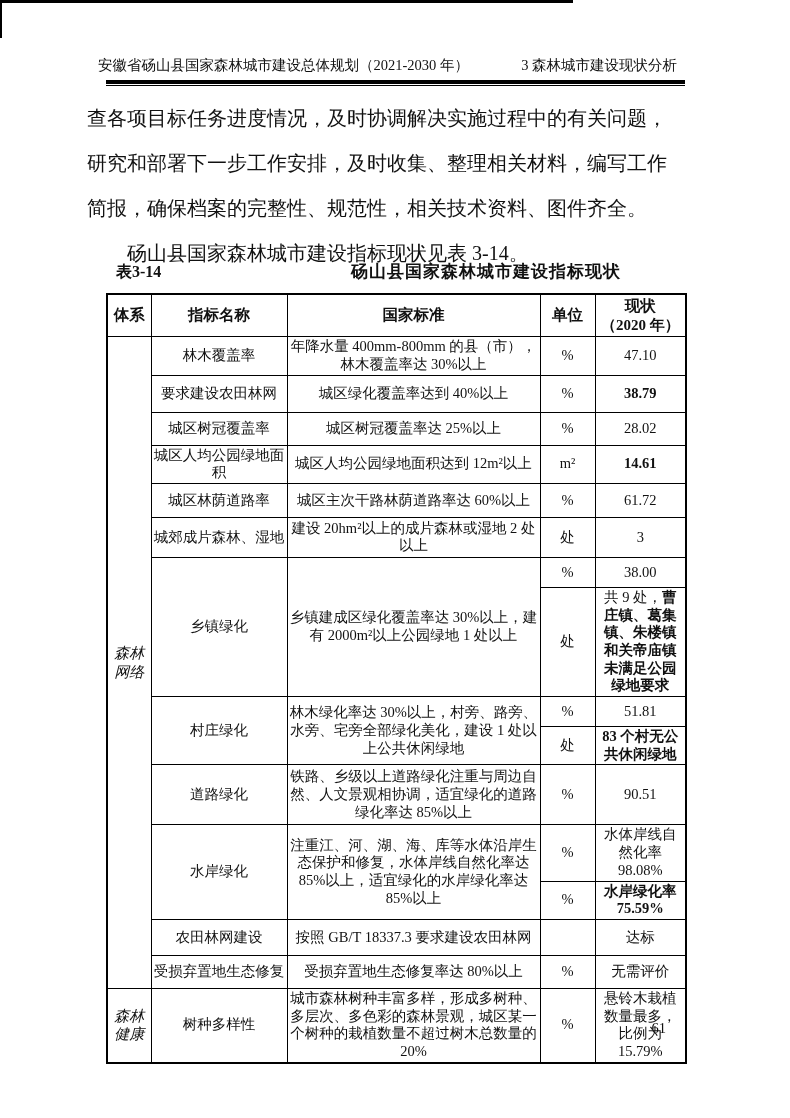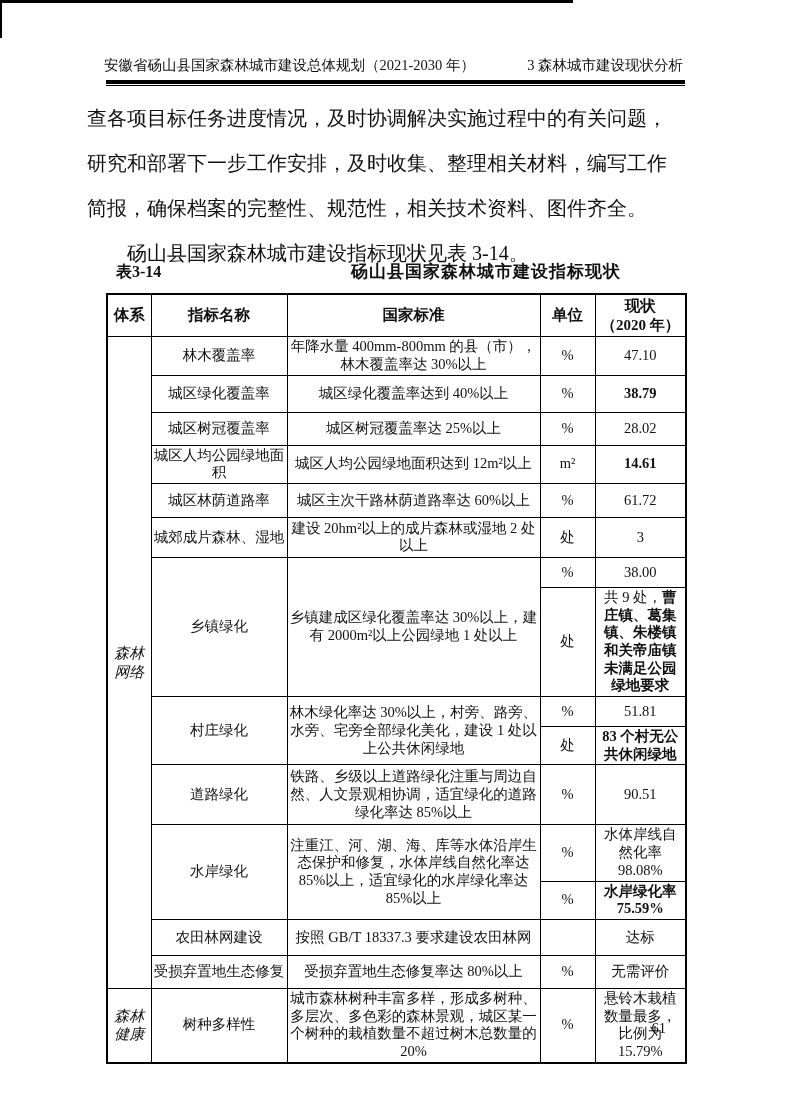--- a/index.html
+++ b/index.html
@@ -8,21 +8,21 @@
     background:#ffffff; color:#111;
     font-family:"Liberation Serif","DejaVu Serif",serif;
     overflow:hidden;
   }
   
   .scan-top { position:absolute; top:0; left:0; width:573px; height:3px; background:#000; }
   .scan-left { position:absolute; top:0; left:0; width:2px; height:38px; background:#000; }
 
   
   .running-header {
-    position:absolute; top:56px; left:104px; width:579px;
+    position:absolute; top:56px; left:98px; width:579px;
     display:flex; justify-content:space-between; align-items:baseline;
     font-size:14.5px; white-space:nowrap;
   }
   .header-rule { position:absolute; top:80px; left:106px; width:579px; }
   .header-rule .thick { height:4px; background:#000; }
   .header-rule .thin { height:1px; background:#000; margin-top:1px; }
 
   
   .body-text {
     position:absolute; top:96px; left:87px; width:580px;
@@ -112,21 +112,21 @@
 
       <tr style="height:38px">
         <td class="system-cell" rowspan="15">森林网络</td>
         <td>林木覆盖率</td>
         <td class="standard-cell">年降水量 400mm-800mm 的县（市），林木覆盖率达 30%以上</td>
         <td>%</td>
         <td>47.10</td>
       </tr>
 
       <tr style="height:37px">
-        <td>城区绿化覆盖率</td>
+        <td>要求建设农田林网</td>
         <td class="standard-cell">城区绿化覆盖率达到 40%以上</td>
         <td>%</td>
         <td class="b">38.79</td>
       </tr>
 
       <tr style="height:33px">
         <td>城区树冠覆盖率</td>
         <td class="standard-cell">城区树冠覆盖率达 25%以上</td>
         <td>%</td>
         <td>28.02</td>

